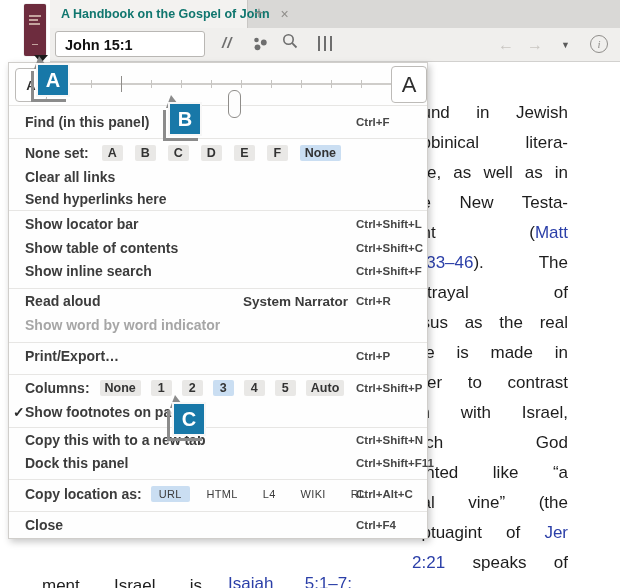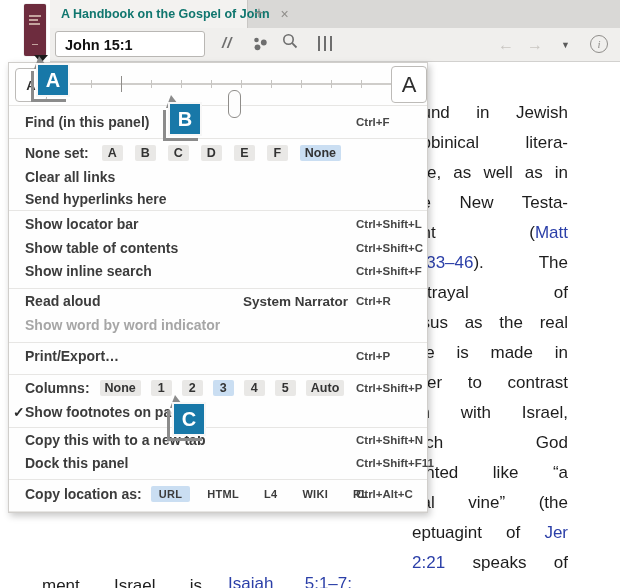--- a/index.html
+++ b/index.html
@@ -50,21 +50,21 @@
   .mshort{position:absolute;left:347px;font-size:11.5px;font-weight:700;color:#474747;}
   .mvalue{position:absolute;left:234px;font-size:13.5px;font-weight:700;color:#3c3c3c;}
   .msep{height:1px;background:#e7e6e4;}
   .mt5{margin-top:5px;}.mt4{margin-top:4px;}
   .dis{color:#a6a6a6;}
   .check{position:absolute;left:4px;font-size:14px;color:#2e2e2e;}
   .optbtn{background:#e9e8e6;border-radius:2px;font-size:12.5px;font-weight:700;color:#333;
           padding:1px 5px;margin-left:12px;min-width:11px;text-align:center;}
   .optbtn.first{margin-left:13px;}
   .optbtn.sel{background:#cadef2;}
-  .txtbtn{font-size:11px;font-weight:700;margin-left:9px;padding:2px 8px;letter-spacing:.3px;color:#3c3c3c;}
+  .txtbtn{font-size:11px;font-weight:400;margin-left:9px;padding:2px 8px;letter-spacing:.3px;color:#3c3c3c;}
   .txtbtn.sel{background:#cadef2;border-radius:2px;}
   
   .slider-row{height:42px;position:relative;}
   .size-box{position:absolute;background:#fff;border:1px solid #bdbbb8;border-radius:4px;
             display:flex;align-items:center;justify-content:center;color:#2e2e2e;}
   .size-box.small{left:6px;top:5px;width:30px;height:32px;font-size:13px;}
   .size-box.large{left:382px;top:3px;width:34px;height:35px;font-size:22px;font-weight:400;}
   .track{position:absolute;left:52px;top:20px;width:330px;height:2px;background:#cfcdca;}
   .tick{position:absolute;width:1px;top:-3px;height:8px;background:#c6c4c1;}
   .tick.tall{top:-7px;height:16px;background:#8f8d8a;}
@@ -255,20 +255,24 @@
     <span>Copy location as:</span>
     <span class="txtbtn sel">URL</span>
     <span class="txtbtn">HTML</span>
     <span class="txtbtn">L4</span>
     <span class="txtbtn">WIKI</span>
     <span class="txtbtn">RL</span>
     <span class="mshort">Ctrl+Alt+C</span>
   </div>
   <div class="msep mt4"></div>
 
+  <div class="mrow" style="height:26px">
+    <span>Close</span>
+    <span class="mshort">Ctrl+F4</span>
+  </div>
 </div>
 
 <div class="callout" style="left:31px;top:57px;">
   <div class="co-frame"></div>
   <div class="co-tail"></div>
   <div class="co-box">A</div>
 </div>
 <div class="callout" style="left:163px;top:96px;">
   <div class="co-frame"></div>
   <div class="co-tail"></div>

